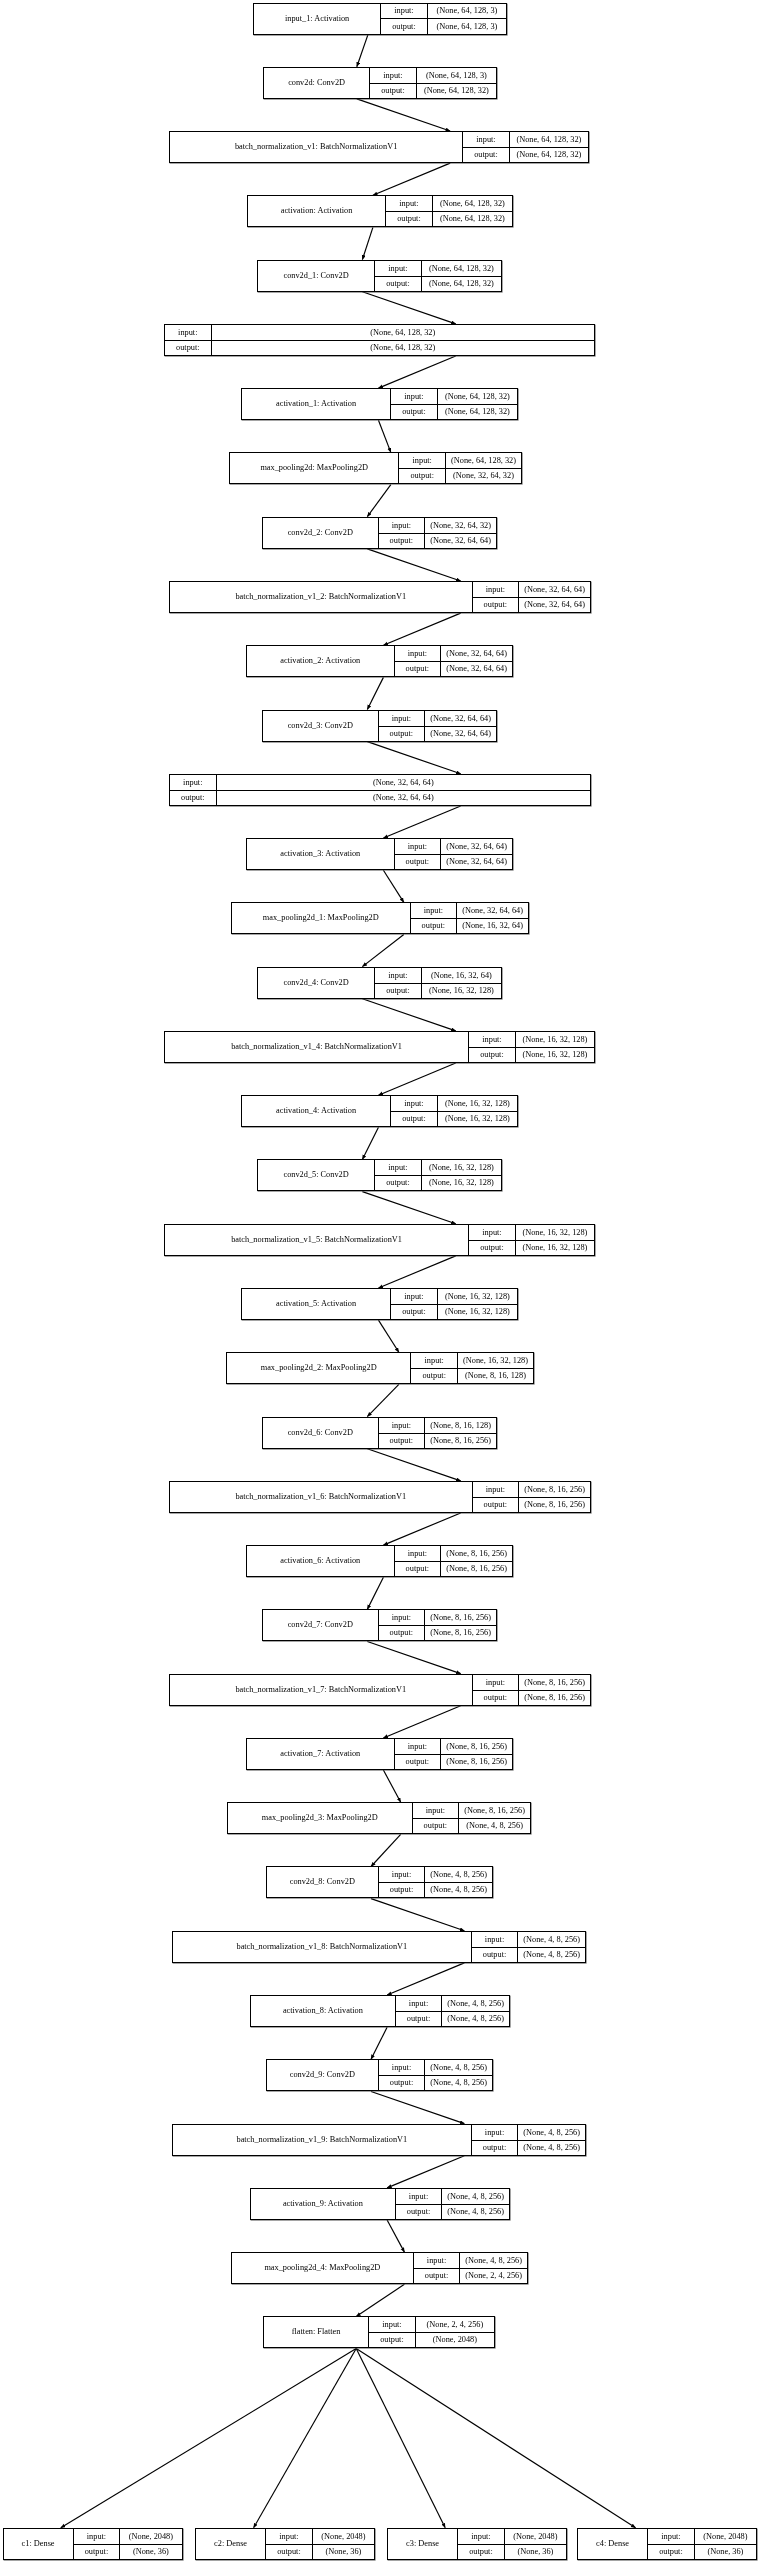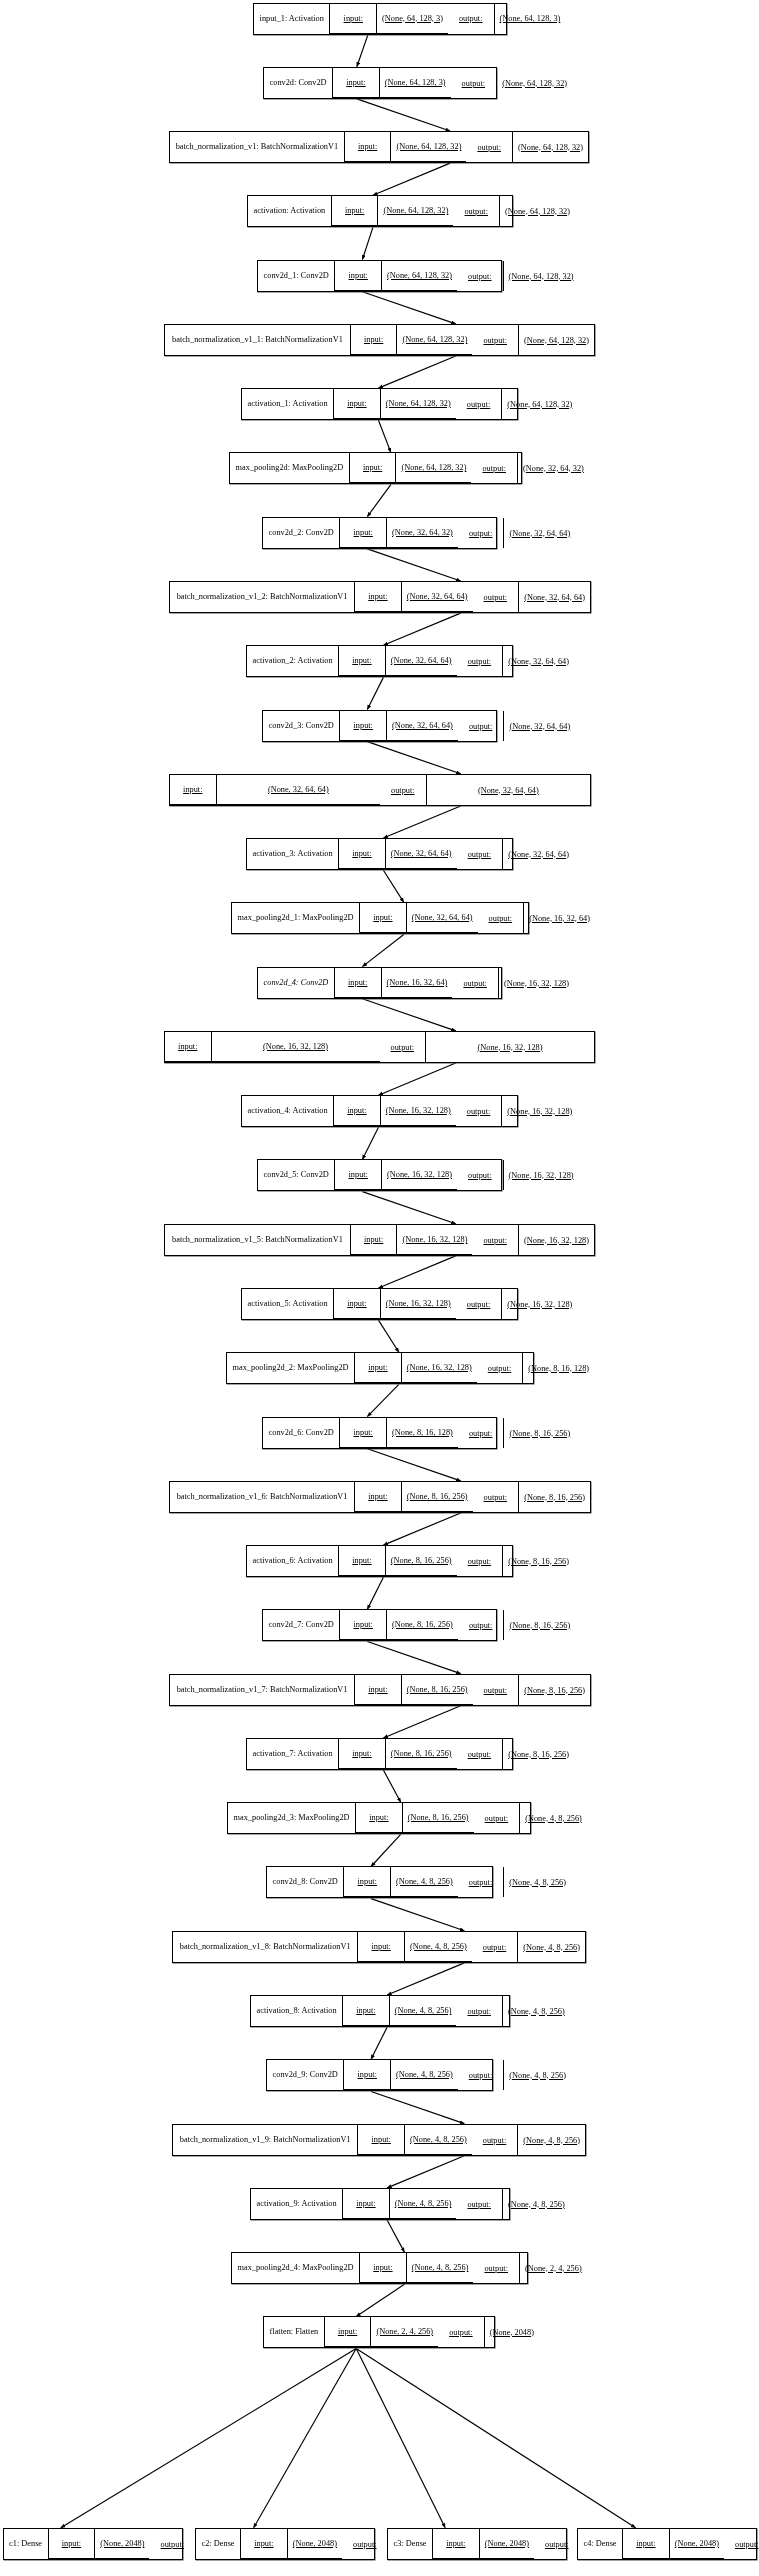--- a/index.html
+++ b/index.html
@@ -46,22 +46,22 @@
     justify-content: center;
     padding: 0 5.6px;
     white-space: nowrap;
     font-size: 8.3px;
     line-height: 1.1;
     color: #000000;
     border-right: 0.6px solid #000000;
   }
   .node .io-table {
     display: flex;
+    flex-direction: column;
     flex: 1 1 auto;
-    text-decoration: underline;
   }
   .node .io-row {
     display: flex;
     flex-direction: row;
     flex: 1 1 50%;
     align-items: stretch;
   }
   .node .io-row.top {
     border-bottom: 0.6px solid #000000;
   }
@@ -200,21 +200,20 @@
             <div class="io-label" style="width: 37px;">input:</div>
             <div class="io-shape">(None, 64, 128, 32)</div>
           </div>
           <div class="io-row bottom">
             <div class="io-label" style="width: 37px;">output:</div>
             <div class="io-shape">(None, 64, 128, 32)</div>
           </div>
         </div>
       </div>
       <div class="node" id="node-batch_normalization_v1_1" style="left: 164px; top: 324px; width: 431px; height: 32px;">
-        <div class="name-cell" style="width: 292px;">batch_normalization_v1_1: BatchNormalizationV1</div>
         <div class="io-table">
           <div class="io-row top">
             <div class="io-label" style="width: 37px;">input:</div>
             <div class="io-shape">(None, 64, 128, 32)</div>
           </div>
           <div class="io-row bottom">
             <div class="io-label" style="width: 37px;">output:</div>
             <div class="io-shape">(None, 64, 128, 32)</div>
           </div>
         </div>
@@ -329,33 +328,34 @@
             <div class="io-label" style="width: 37px;">input:</div>
             <div class="io-shape">(None, 32, 64, 64)</div>
           </div>
           <div class="io-row bottom">
             <div class="io-label" style="width: 37px;">output:</div>
             <div class="io-shape">(None, 16, 32, 64)</div>
           </div>
         </div>
       </div>
       <div class="node" id="node-conv2d_4" style="left: 257px; top: 967px; width: 245px; height: 32px;">
-        <div class="name-cell" style="width: 105px; font-style: italic;">conv2d_4: Conv2D</div>
+        <div class="name-cell" style="width: 105px;">conv2d_4: Conv2D</div>
         <div class="io-table">
           <div class="io-row top">
             <div class="io-label" style="width: 37px;">input:</div>
             <div class="io-shape">(None, 16, 32, 64)</div>
           </div>
           <div class="io-row bottom">
             <div class="io-label" style="width: 37px;">output:</div>
             <div class="io-shape">(None, 16, 32, 128)</div>
           </div>
         </div>
       </div>
       <div class="node" id="node-batch_normalization_v1_4" style="left: 164px; top: 1031px; width: 431px; height: 32px;">
+        <div class="name-cell" style="width: 292px;">batch_normalization_v1_4: BatchNormalizationV1</div>
         <div class="io-table">
           <div class="io-row top">
             <div class="io-label" style="width: 37px;">input:</div>
             <div class="io-shape">(None, 16, 32, 128)</div>
           </div>
           <div class="io-row bottom">
             <div class="io-label" style="width: 37px;">output:</div>
             <div class="io-shape">(None, 16, 32, 128)</div>
           </div>
         </div>

